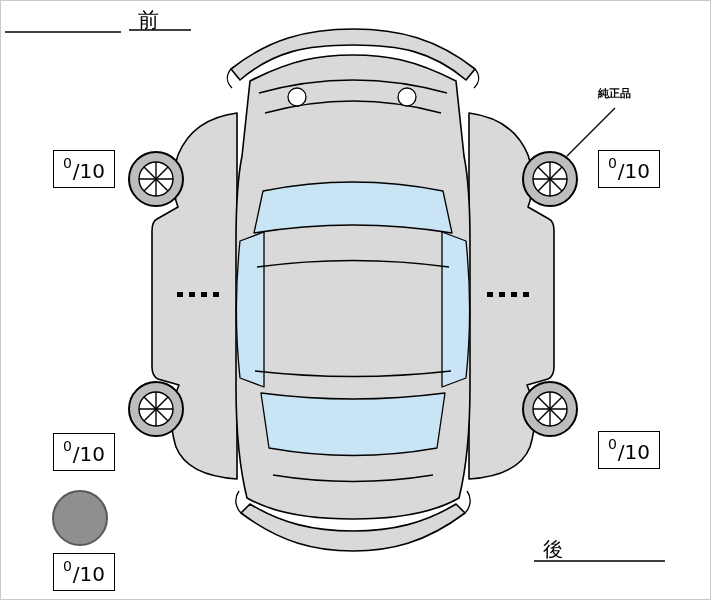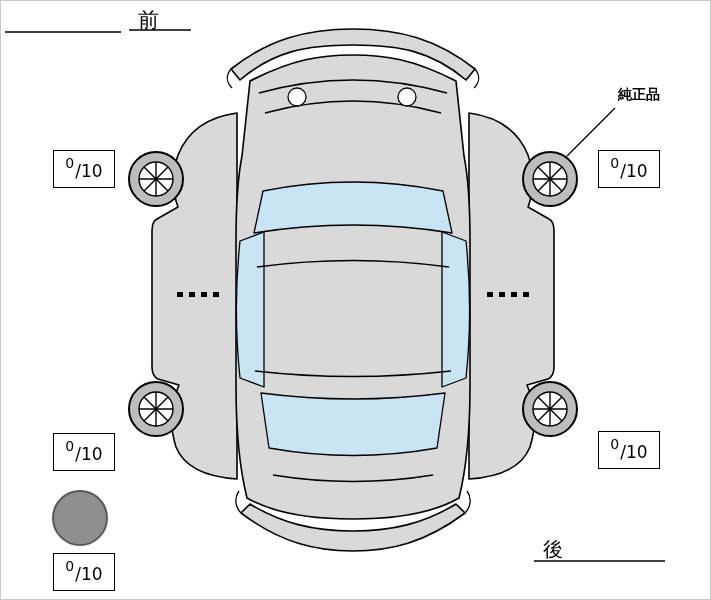--- a/index.html
+++ b/index.html
@@ -14,27 +14,27 @@
   .line{fill:none;stroke:var(--color-outline);stroke-width:1.3;}
   .wheel-tire{fill:var(--color-wheel);stroke:var(--color-outline);stroke-width:2;}
   .wheel-hub{fill:#ffffff;stroke:var(--color-outline);stroke-width:1.4;}
   .spokes line{stroke:var(--color-outline);stroke-width:1.4;}
   .hood-circle{fill:#ffffff;stroke:var(--color-outline);stroke-width:1.3;}
   .dot{fill:var(--color-outline);}
   .spare{fill:var(--color-spare);stroke:var(--color-spare_outline);stroke-width:2;}
   .label{position:absolute;white-space:nowrap;}
   .front-label{left:137px;top:5px;font-size:21px;}
   .rear-label{left:542px;top:535px;font-size:20px;}
-  .genuine-label{left:617px;top:85px;font-size:14px;font-weight:bold;}
+  .genuine-label{left:597px;top:85px;font-size:11px;font-weight:bold;}
   .tread-box{
     position:absolute;width:60px;height:36px;border:1px solid #000;background:#fff;
     display:flex;align-items:center;justify-content:center;
   }
   .tread-box .num{font-size:14px;transform:translateY(-6px);margin-right:1px;}
-  .tread-box .den{font-size:17px;transform:translateY(2px);}
+  .tread-box .den{font-size:20px;transform:translateY(2px);}
   .box-fl{left:52px;top:149px;}
   .box-fr{left:597px;top:149px;}
   .box-rl{left:52px;top:432px;}
   .box-rr{left:597px;top:430px;}
   .box-sp{left:52px;top:552px;}
 </style>
 </head>
 <body>
 
 <div id="stage">

